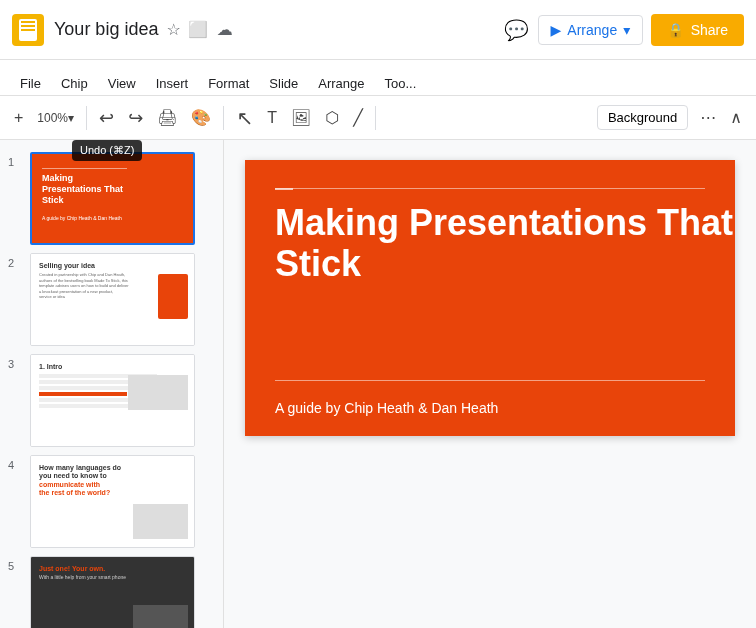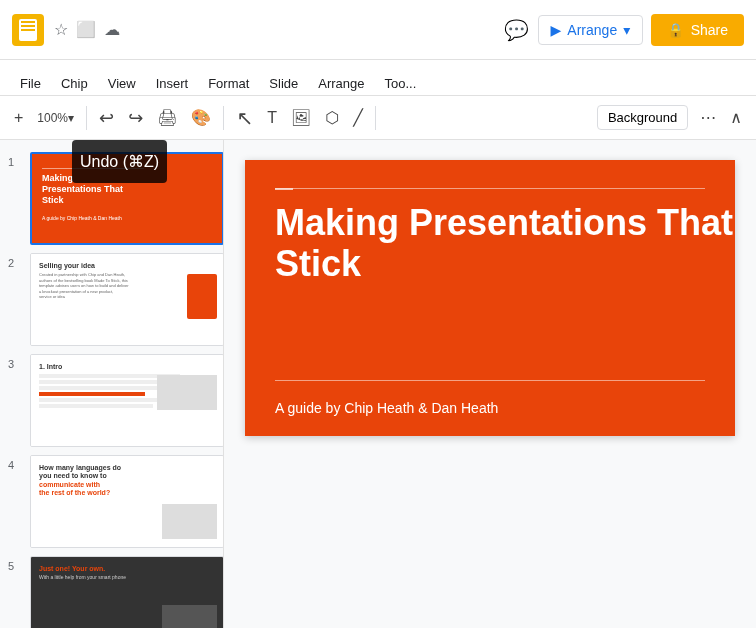--- a/index.html
+++ b/index.html
@@ -127,23 +127,23 @@
       width: 1px; height: 24px;
       background: #dadce0;
       margin: 0 4px;
     }
     .toolbar-tooltip {
       position: absolute;
       top: 44px;
       left: 72px;
       background: rgba(0,0,0,0.8);
       color: white;
-      padding: 12px 8px;
-      border-radius: 4px;
-      font-size: 16px;
+      padding: 4px 8px;
+      border-radius: 4px;
+      font-size: 11px;
       white-space: nowrap;
       z-index: 100;
     }
     .bg-btn {
       display: flex;
       align-items: center;
       gap: 6px;
       padding: 4px 10px;
       border: 1px solid #dadce0;
       border-radius: 4px;
@@ -177,21 +177,21 @@
     .slide-item.active .slide-thumb-wrap { border: 2px solid #1a73e8; }
     .slide-number {
       font-size: 11px;
       color: #5f6368;
       min-width: 16px;
       padding-top: 4px;
     }
     .slide-thumb-wrap {
       border: 1px solid #dadce0;
       background: white;
-      width: 194px;
+      width: 165px;
       height: 93px;
       overflow: hidden;
       border-radius: 2px;
       flex-shrink: 0;
     }
     .slide-thumb {
       width: 100%; height: 100%;
       position: relative;
     }
 
@@ -288,20 +288,21 @@
   </style>
 </head>
 <body>
 
 <div class="top-bar">
   <div class="app-icon">
     <div class="app-icon-inner"></div>
   </div>
   <div class="doc-title-area">
     <div class="doc-title">
+      <span>Your big idea</span>
       <span class="doc-title-icon">☆</span>
       <span class="doc-title-icon">⬜</span>
       <span class="doc-title-icon">☁</span>
     </div>
   </div>
   <div class="top-actions">
     <button class="btn-comment">💬</button>
     <button class="btn-present">
       <span>▶</span>
       <span>Arrange</span>

